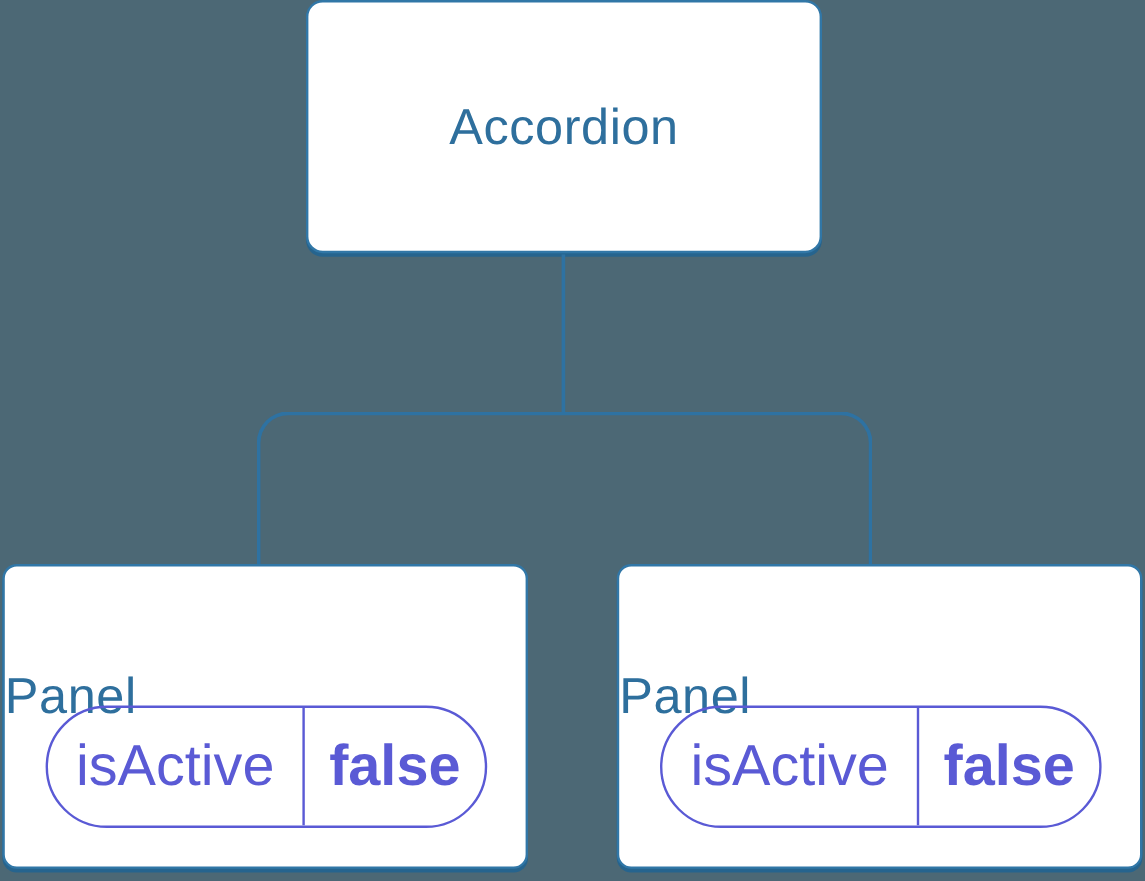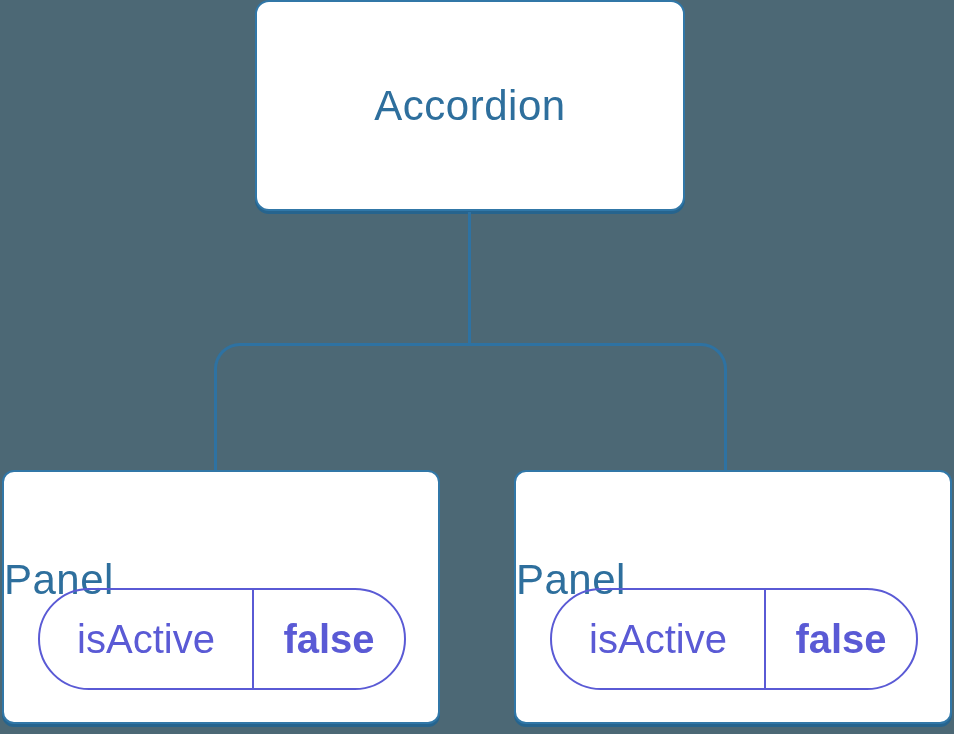--- a/index.html
+++ b/index.html
@@ -91,21 +91,21 @@
     border-radius: 51px;
     display: flex;
     align-items: stretch;
     overflow: hidden;
   }
   .pill-cell {
     display: flex;
     align-items: center;
     justify-content: center;
     color: var(--state-accent);
-    font-size: 40px;
+    font-size: 48px;
     line-height: 44px;
   }
   .pill-cell.name  { width: 212px; }
   .pill-cell.value { flex: 1; font-weight: bold; }
   .pill-divider {
     width: 2px;
     background: var(--state-accent);
   }
 </style>
 </head>

